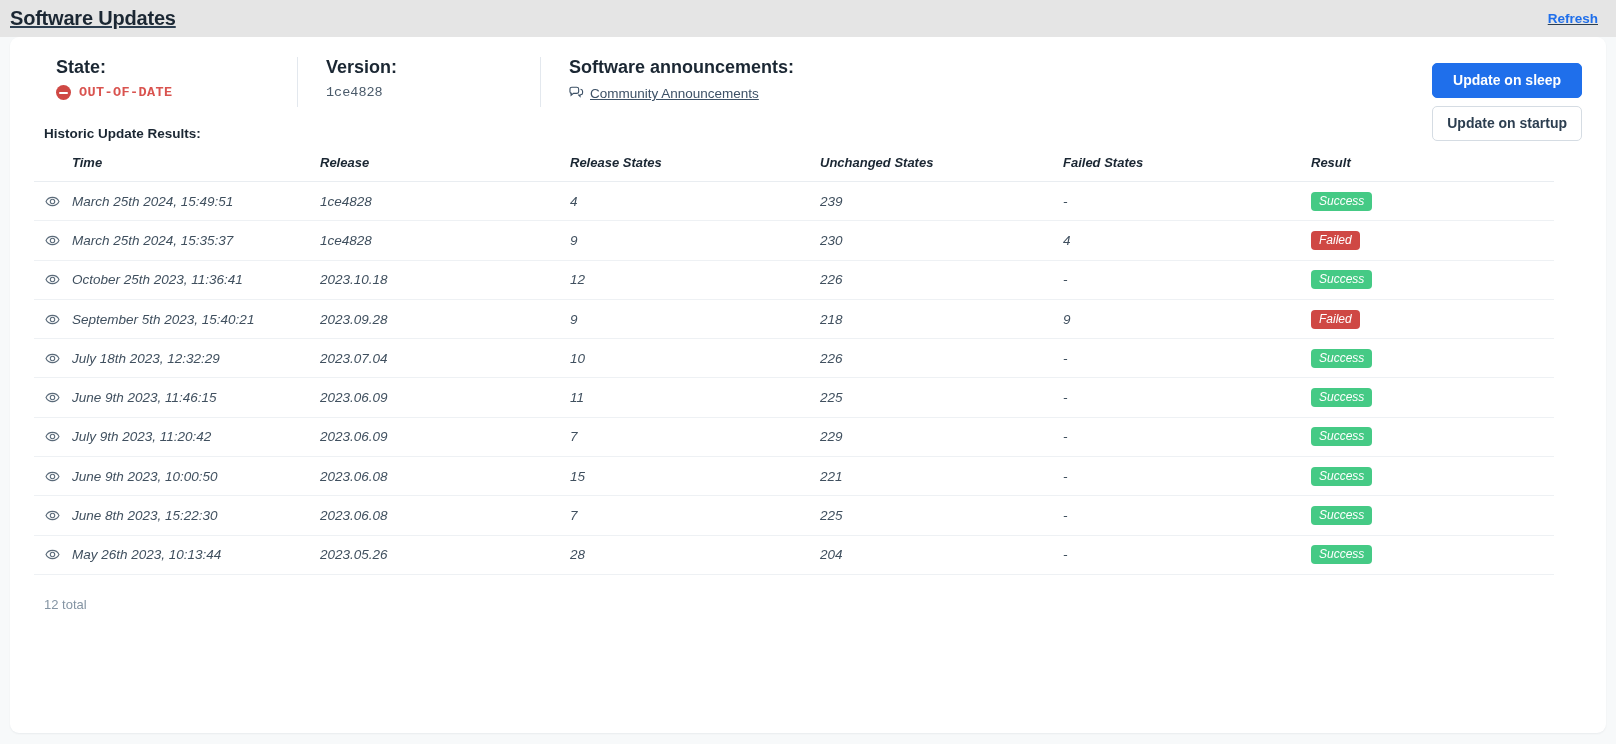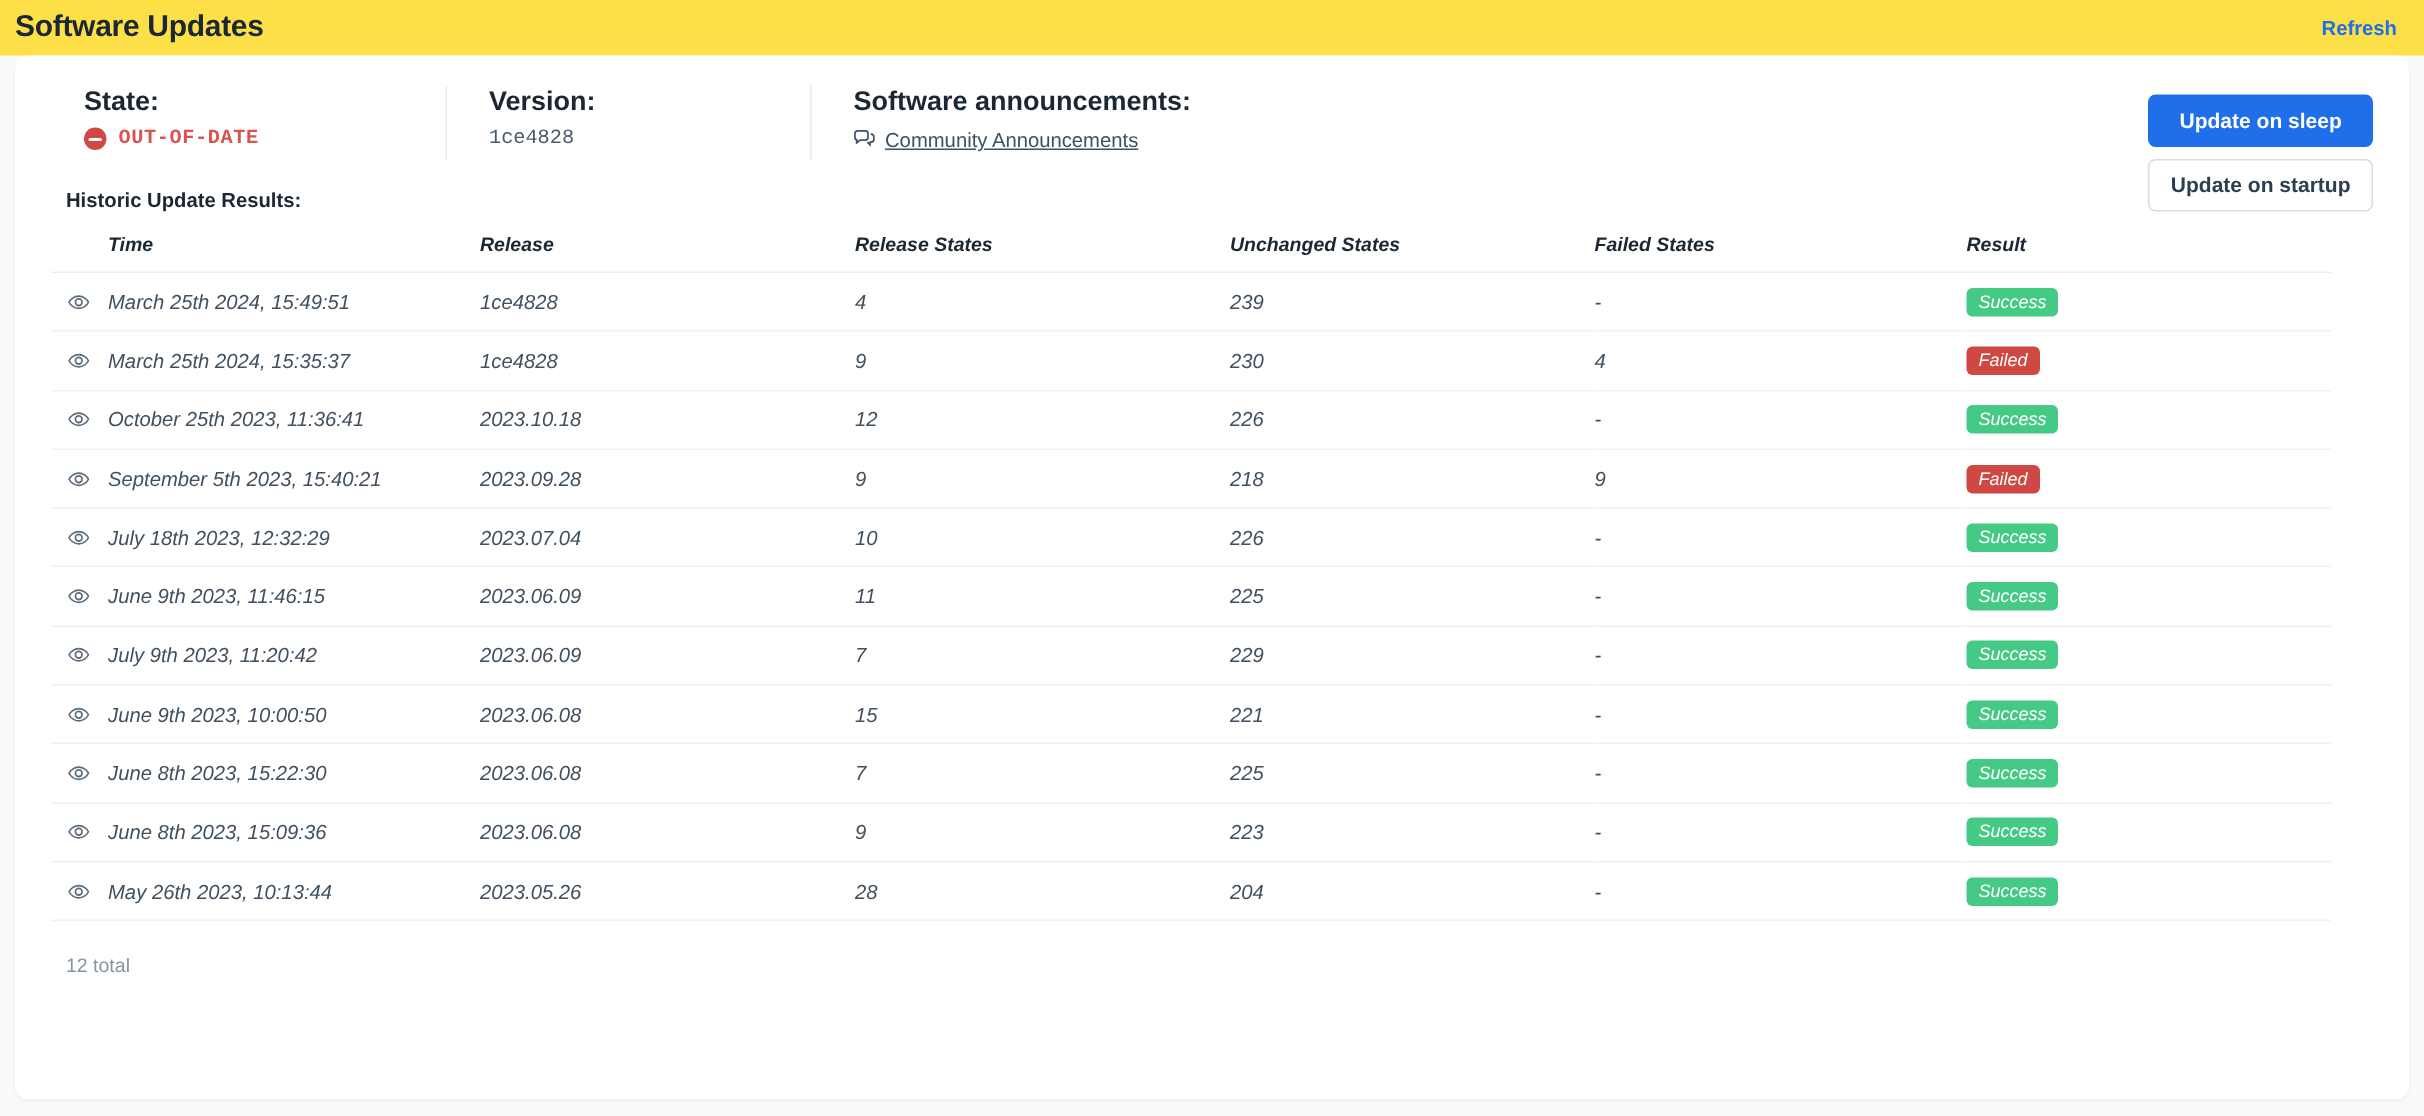--- a/index.html
+++ b/index.html
@@ -13,21 +13,22 @@
     overflow: hidden;
   }
 
   
   #topbar {
     height: 37px;
     display: flex;
     align-items: center;
     justify-content: space-between;
     padding: 0 18px 0 10px;
-    background: #fde047;
+    background: #e5e5e5;
+    text-decoration: underline;
   }
   #page-title {
     font-size: 20px;
     font-weight: bold;
     color: #1b2733;
     letter-spacing: -0.2px;
   }
   #refresh-link {
     font-size: 13.5px;
     font-weight: bold;
@@ -381,32 +382,20 @@
           <td>7</td>
           <td>225</td>
           <td>-</td>
           <td><span class="badge success">Success</span></td>
         </tr>
         <tr>
           <td class="eye-cell"><span><svg class="eye" viewBox="0 0 20 20" fill="none" stroke="#5b6b7a" stroke-width="1.3">
                 <path d="M10 5.2c3.6 0 6.6 2.6 7.6 4.8-1 2.2-4 4.8-7.6 4.8S3.4 12.2 2.4 10C3.4 7.8 6.4 5.2 10 5.2z"></path>
                 <circle cx="10" cy="10" r="2.6"></circle>
               </svg></span></td>
-          <td>June 8th 2023, 15:09:36</td>
-          <td>2023.06.08</td>
-          <td>9</td>
-          <td>223</td>
-          <td>-</td>
-          <td><span class="badge success">Success</span></td>
-        </tr>
-        <tr>
-          <td class="eye-cell"><span><svg class="eye" viewBox="0 0 20 20" fill="none" stroke="#5b6b7a" stroke-width="1.3">
-                <path d="M10 5.2c3.6 0 6.6 2.6 7.6 4.8-1 2.2-4 4.8-7.6 4.8S3.4 12.2 2.4 10C3.4 7.8 6.4 5.2 10 5.2z"></path>
-                <circle cx="10" cy="10" r="2.6"></circle>
-              </svg></span></td>
           <td>May 26th 2023, 10:13:44</td>
           <td>2023.05.26</td>
           <td>28</td>
           <td>204</td>
           <td>-</td>
           <td><span class="badge success">Success</span></td>
         </tr>
       </tbody>
   </table>
 

